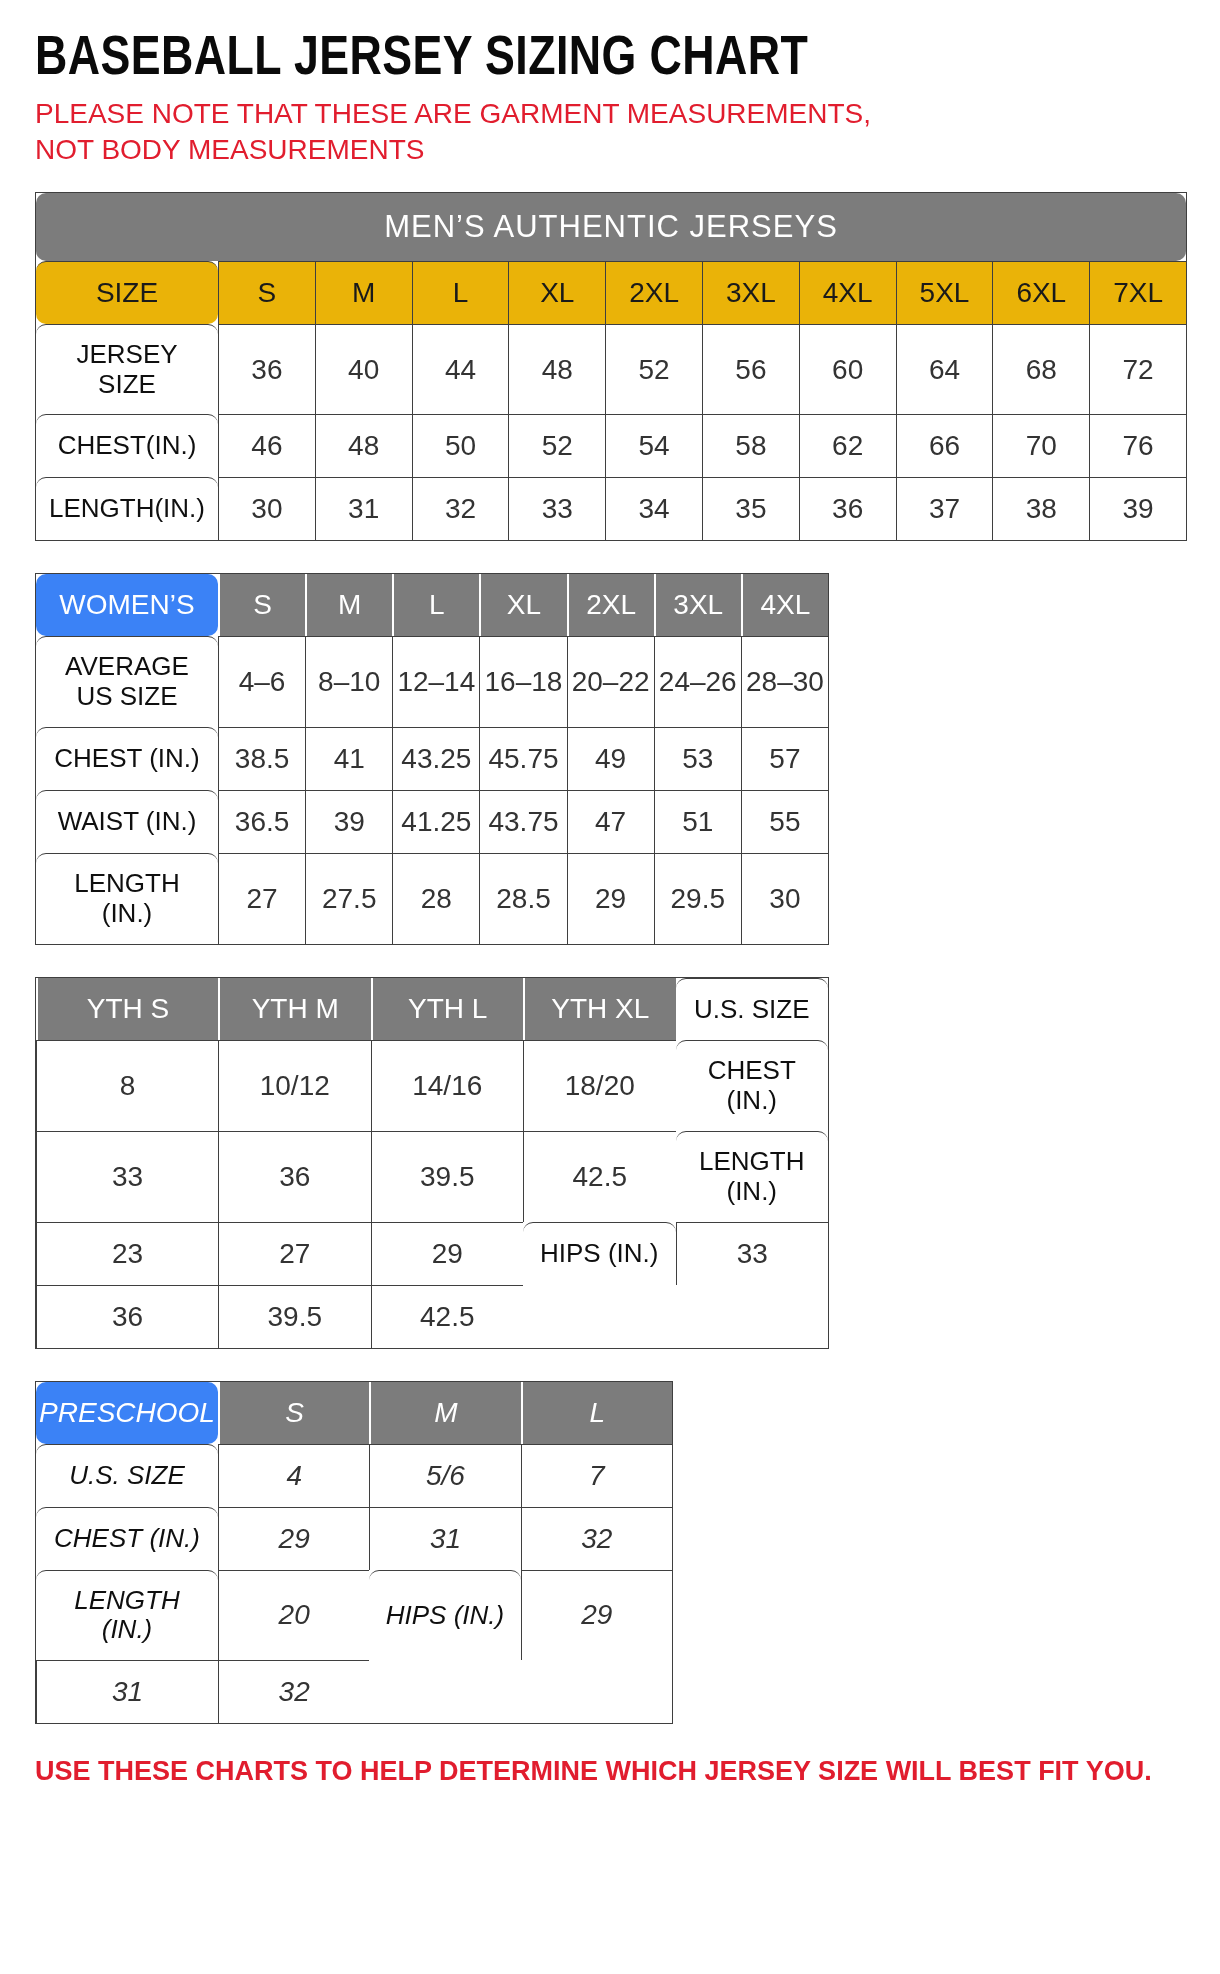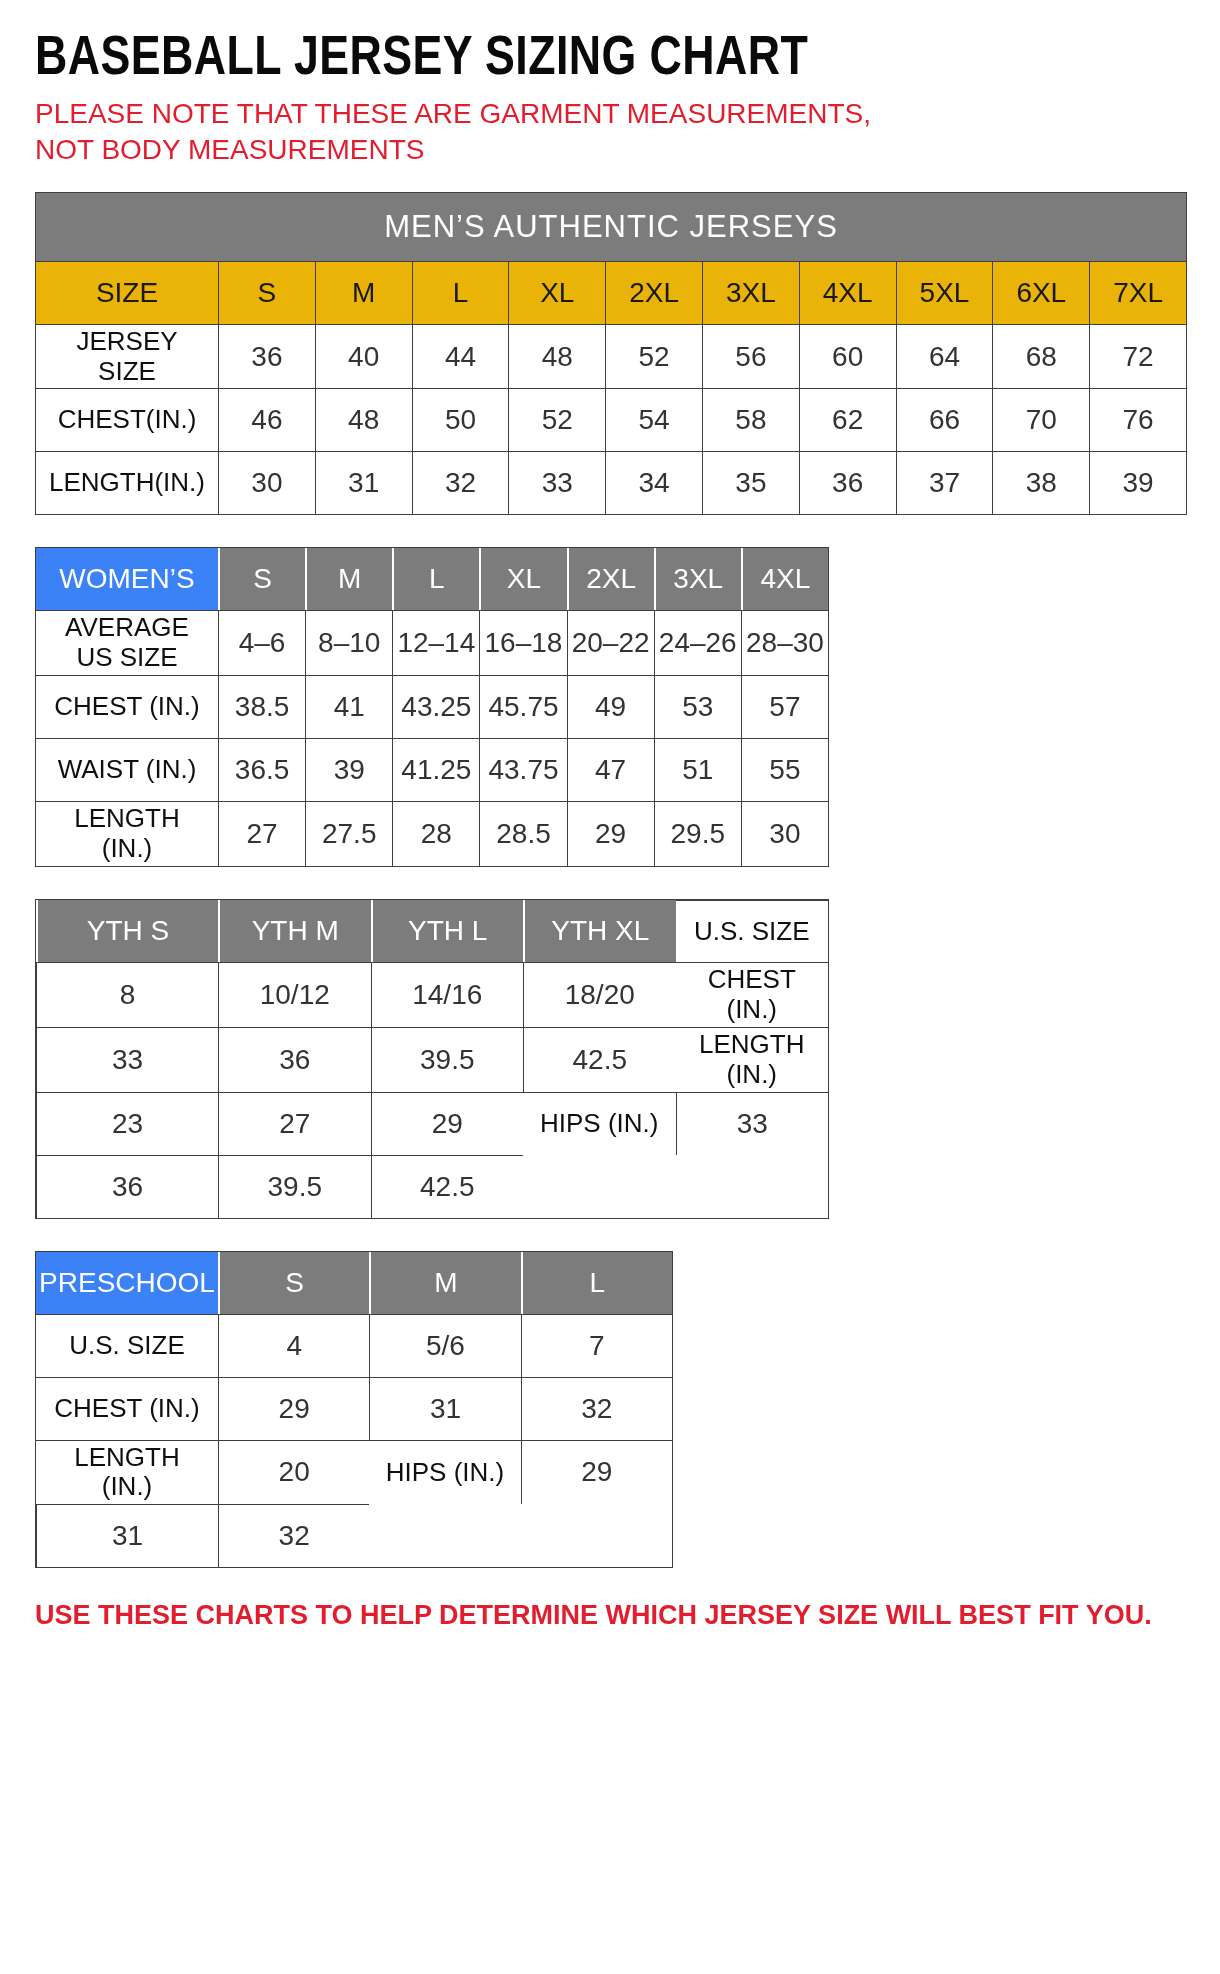--- a/index.html
+++ b/index.html
@@ -29,30 +29,30 @@
   }
   .tbl{
     display:grid;
     border:1px solid #3f3f3f;
     margin-bottom:32px;
     background:#fff;
   }
   .t-mens{width:1150px;grid-template-columns:182px repeat(10,1fr);}
   .t-womens{width:792px;grid-template-columns:182px repeat(7,1fr);}
   .t-boys{width:792px;grid-template-columns:182px repeat(4,1fr);}
-  .t-preschool{width:636px;grid-template-columns:182px repeat(3,1fr);}
+  .t-preschool{width:636px;grid-template-columns:182px repeat(3,1fr);font-style:italic;}
   .c{
     display:flex;align-items:center;justify-content:center;
     text-align:center;
     border-top:1px solid #3f3f3f;
     border-left:1px solid #3f3f3f;
     padding:15px 4px;
     font-size:28px;
   }
-  .c.col0{border-left:none;}
+  .c.col0{border-left:none;border-radius:10px;}
   .c.row0{border-top:none;}
   .banner{
     grid-column:1 / -1;
     background:#7c7c7c;
     color:#ffffff;
     font-size:31px;
     letter-spacing:1px;
     padding:16px 4px;
   }
   .hcell{font-size:28px;}
@@ -60,21 +60,21 @@
     background:#7c7c7c;
     color:#ffffff;
     border-left:2px solid #ffffff;
   }
   .gray.col0{border-left:none;background:#3b82f6;}
   .plain{background:#eab308;color:#1a1a1a;}
   .rlabel{
     color:#0f0f0f;
     font-size:26px;
     line-height:1.15;
-    padding:2px 10px;
+    padding:15px 10px;
   }
   .cell{color:#333333;}
   .footer-note{
     color:#e11d2e;
     font-size:27px;
     margin-top:10px;
     max-width:1160px;
     font-weight:bold;
   }
 </style>

